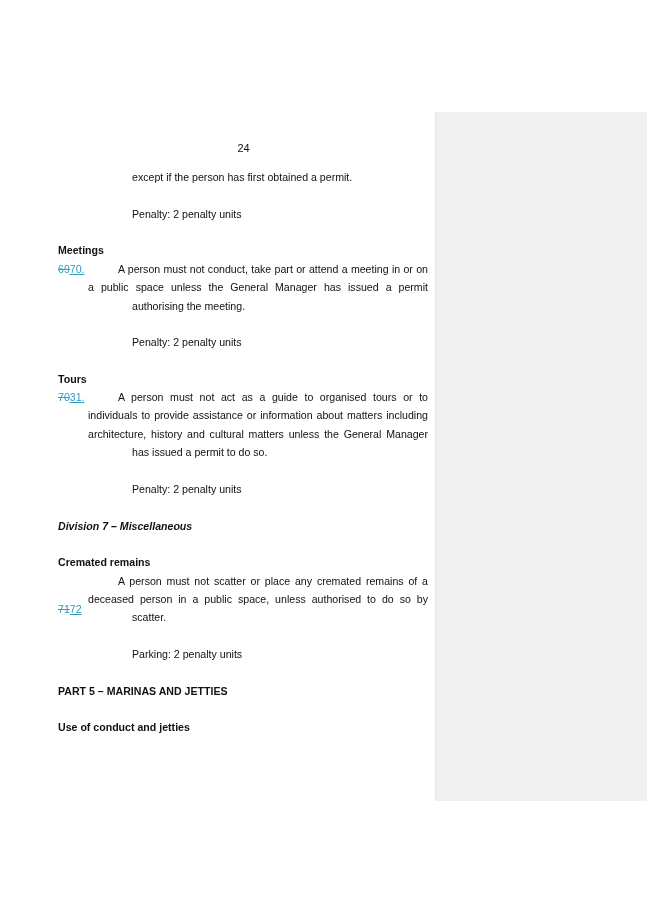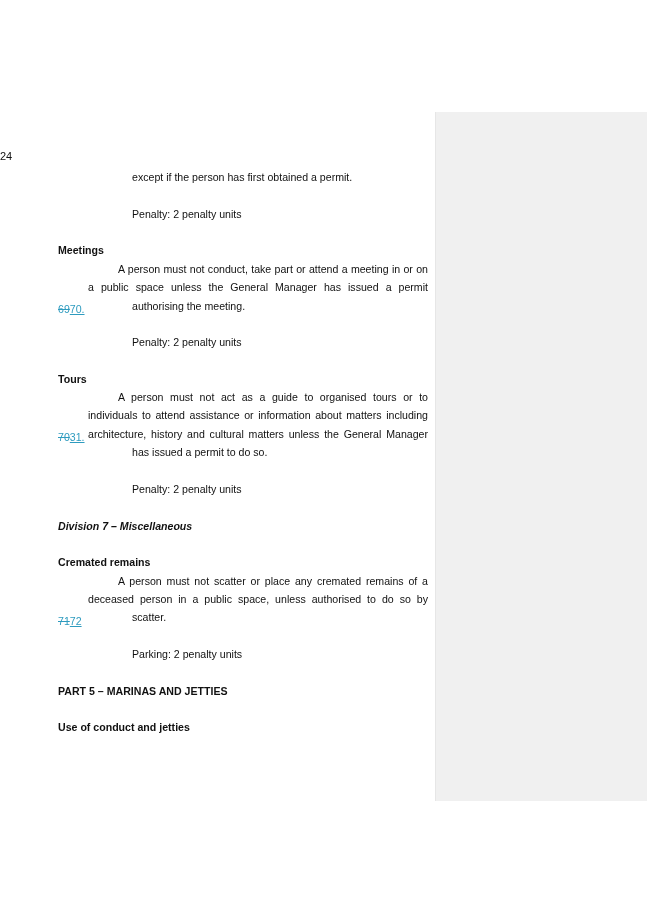--- a/index.html
+++ b/index.html
@@ -1,27 +1,27 @@
 <!DOCTYPE html>
 <html><head>
 <meta charset="utf-8">
 <style>
   html,body{margin:0;padding:0;}
   body{width:647px;height:915px;background:#ffffff;position:relative;overflow:hidden;
        font-family:"Liberation Sans",sans-serif;color:#111;font-size:10.6px;}
   .margin-pane{position:absolute;left:435px;top:112px;width:212px;height:689px;background:#f0f0f0;
        border-left:1px solid #e6e6e6;}
-  .page-num{position:absolute;top:150px;left:0;width:487px;font-size:11px;}
+  .page-num{position:absolute;top:142px;left:0;width:487px;text-align:center;font-size:11px;}
   .line{position:absolute;white-space:nowrap;}
   .indent{left:88px;margin-left:44px;}
   .left{left:58px;}
   .bold{font-weight:bold;}
   .bi{font-weight:bold;font-style:italic;}
   .just{position:absolute;left:88px;width:340px;text-align:justify;text-align-last:justify;white-space:normal;}
-  .num{position:absolute;left:58px;color:#2e9bbf;margin-top:40px;}
+  .num{position:absolute;left:58px;color:#2e9bbf;}
   .num .old{text-decoration:line-through;}
   .num .new{text-decoration:underline;display:inline-block;width:44px;}
   .first{position:absolute;left:118px;width:310px;text-align:justify;text-align-last:justify;}
 </style>
 </head>
 <body>
 
 <div class="margin-pane"></div>
 
 <div class="page-num">24</div>
@@ -36,29 +36,29 @@
 <div class="first" style="top:263px">A person must not conduct, take part or attend a meeting in or on</div>
 <div class="just" style="top:281px">a public space unless the General Manager has issued a permit</div>
 <div class="line indent" style="top:300px">authorising the meeting.</div>
 <div class="line indent" style="top:336px">Penalty: 2 penalty units</div>
 
 <div class="line left bold" style="top:373px">Tours</div>
 <div class="num" style="top:391px">
   <span class="old">70</span><span class="new">31.</span>
 </div>
 <div class="first" style="top:391px">A person must not act as a guide to organised tours or to</div>
-<div class="just" style="top:409px">individuals to attend assistance or information about matters including</div>
+<div class="just" style="top:409px">individuals to provide assistance or information about matters including</div>
 <div class="just" style="top:428px">architecture, history and cultural matters unless the General Manager</div>
 <div class="line indent" style="top:446px">has issued a permit to do so.</div>
 <div class="line indent" style="top:483px">Penalty: 2 penalty units</div>
 
 <div class="line left bi" style="top:520px">Division 7 – Miscellaneous</div>
 
 <div class="line left bold" style="top:556px">Cremated remains</div>
-<div class="num" style="top:575px">
+<div class="num" style="top:603px">
   <span class="old">71</span><span class="new">72</span>
 </div>
 <div class="first" style="top:575px">A person must not scatter or place any cremated remains of a</div>
 <div class="just" style="top:593px">deceased person in a public space, unless authorised to do so by</div>
 <div class="line indent" style="top:611px">scatter.</div>
 <div class="line indent" style="top:648px">Parking: 2 penalty units</div>
 
 <div class="line left bold" style="top:685px">PART 5 – MARINAS AND JETTIES</div>
 <div class="line left bold" style="top:721px">Use of conduct and jetties</div>
 

